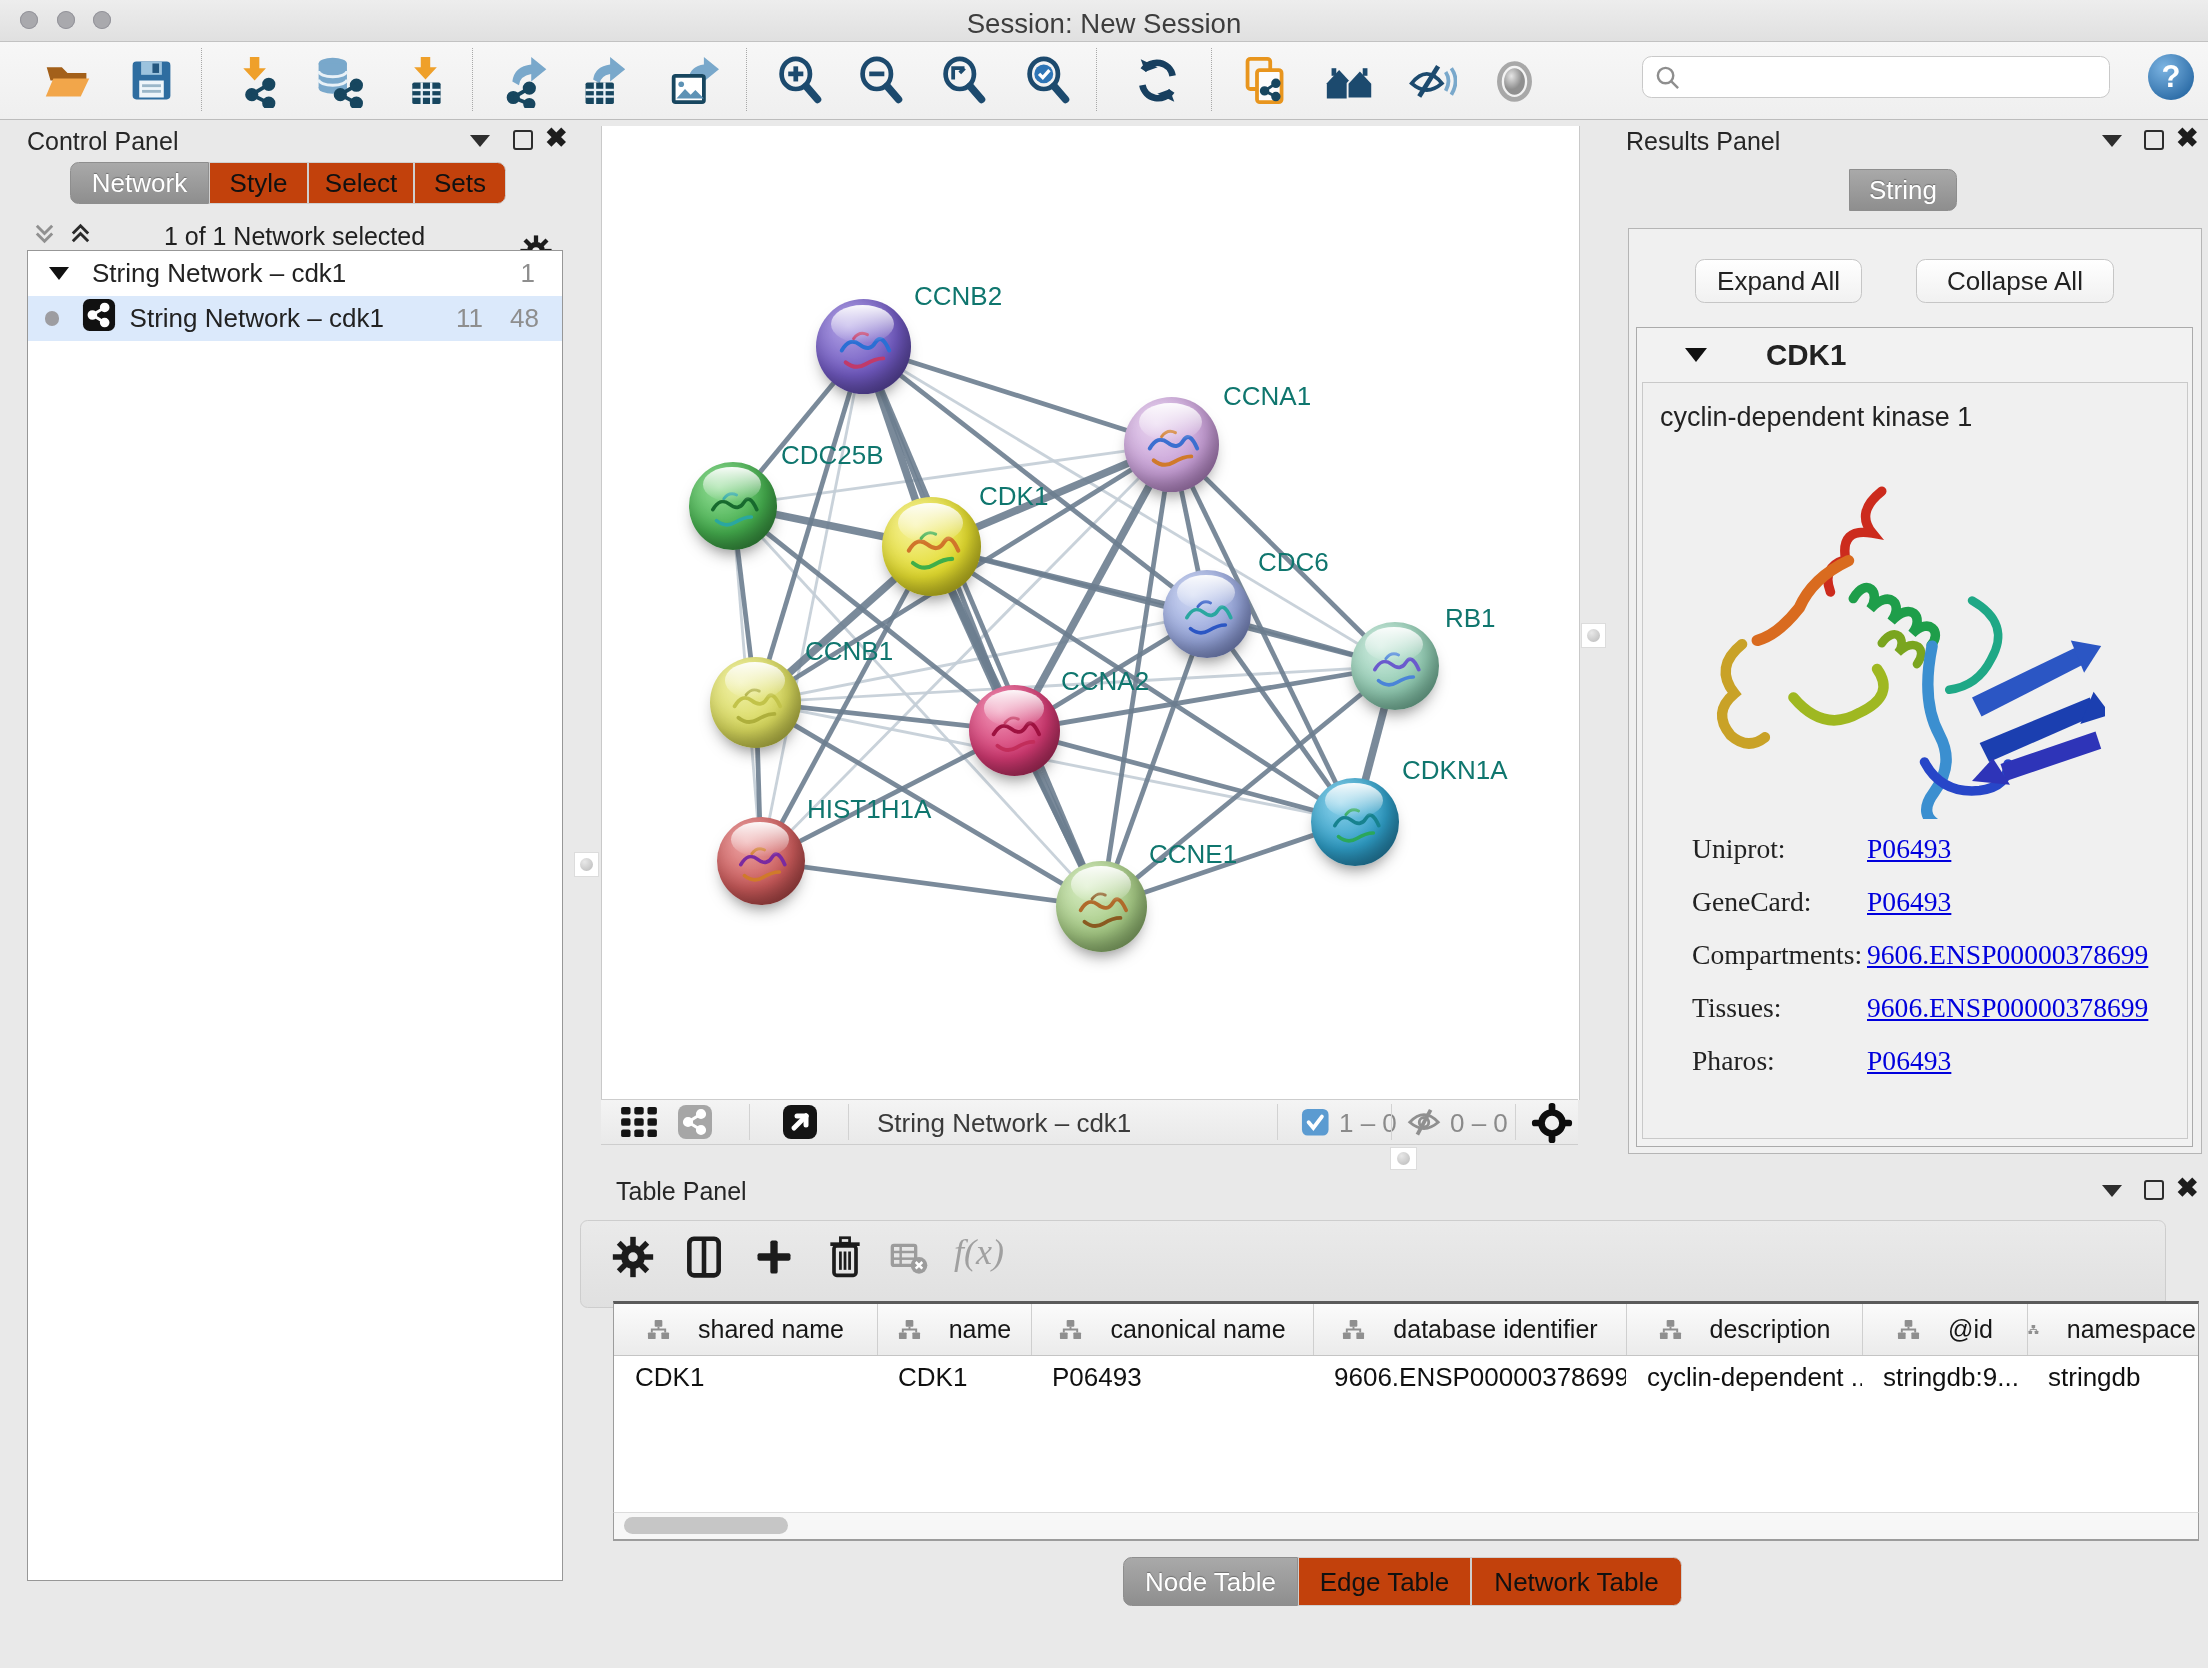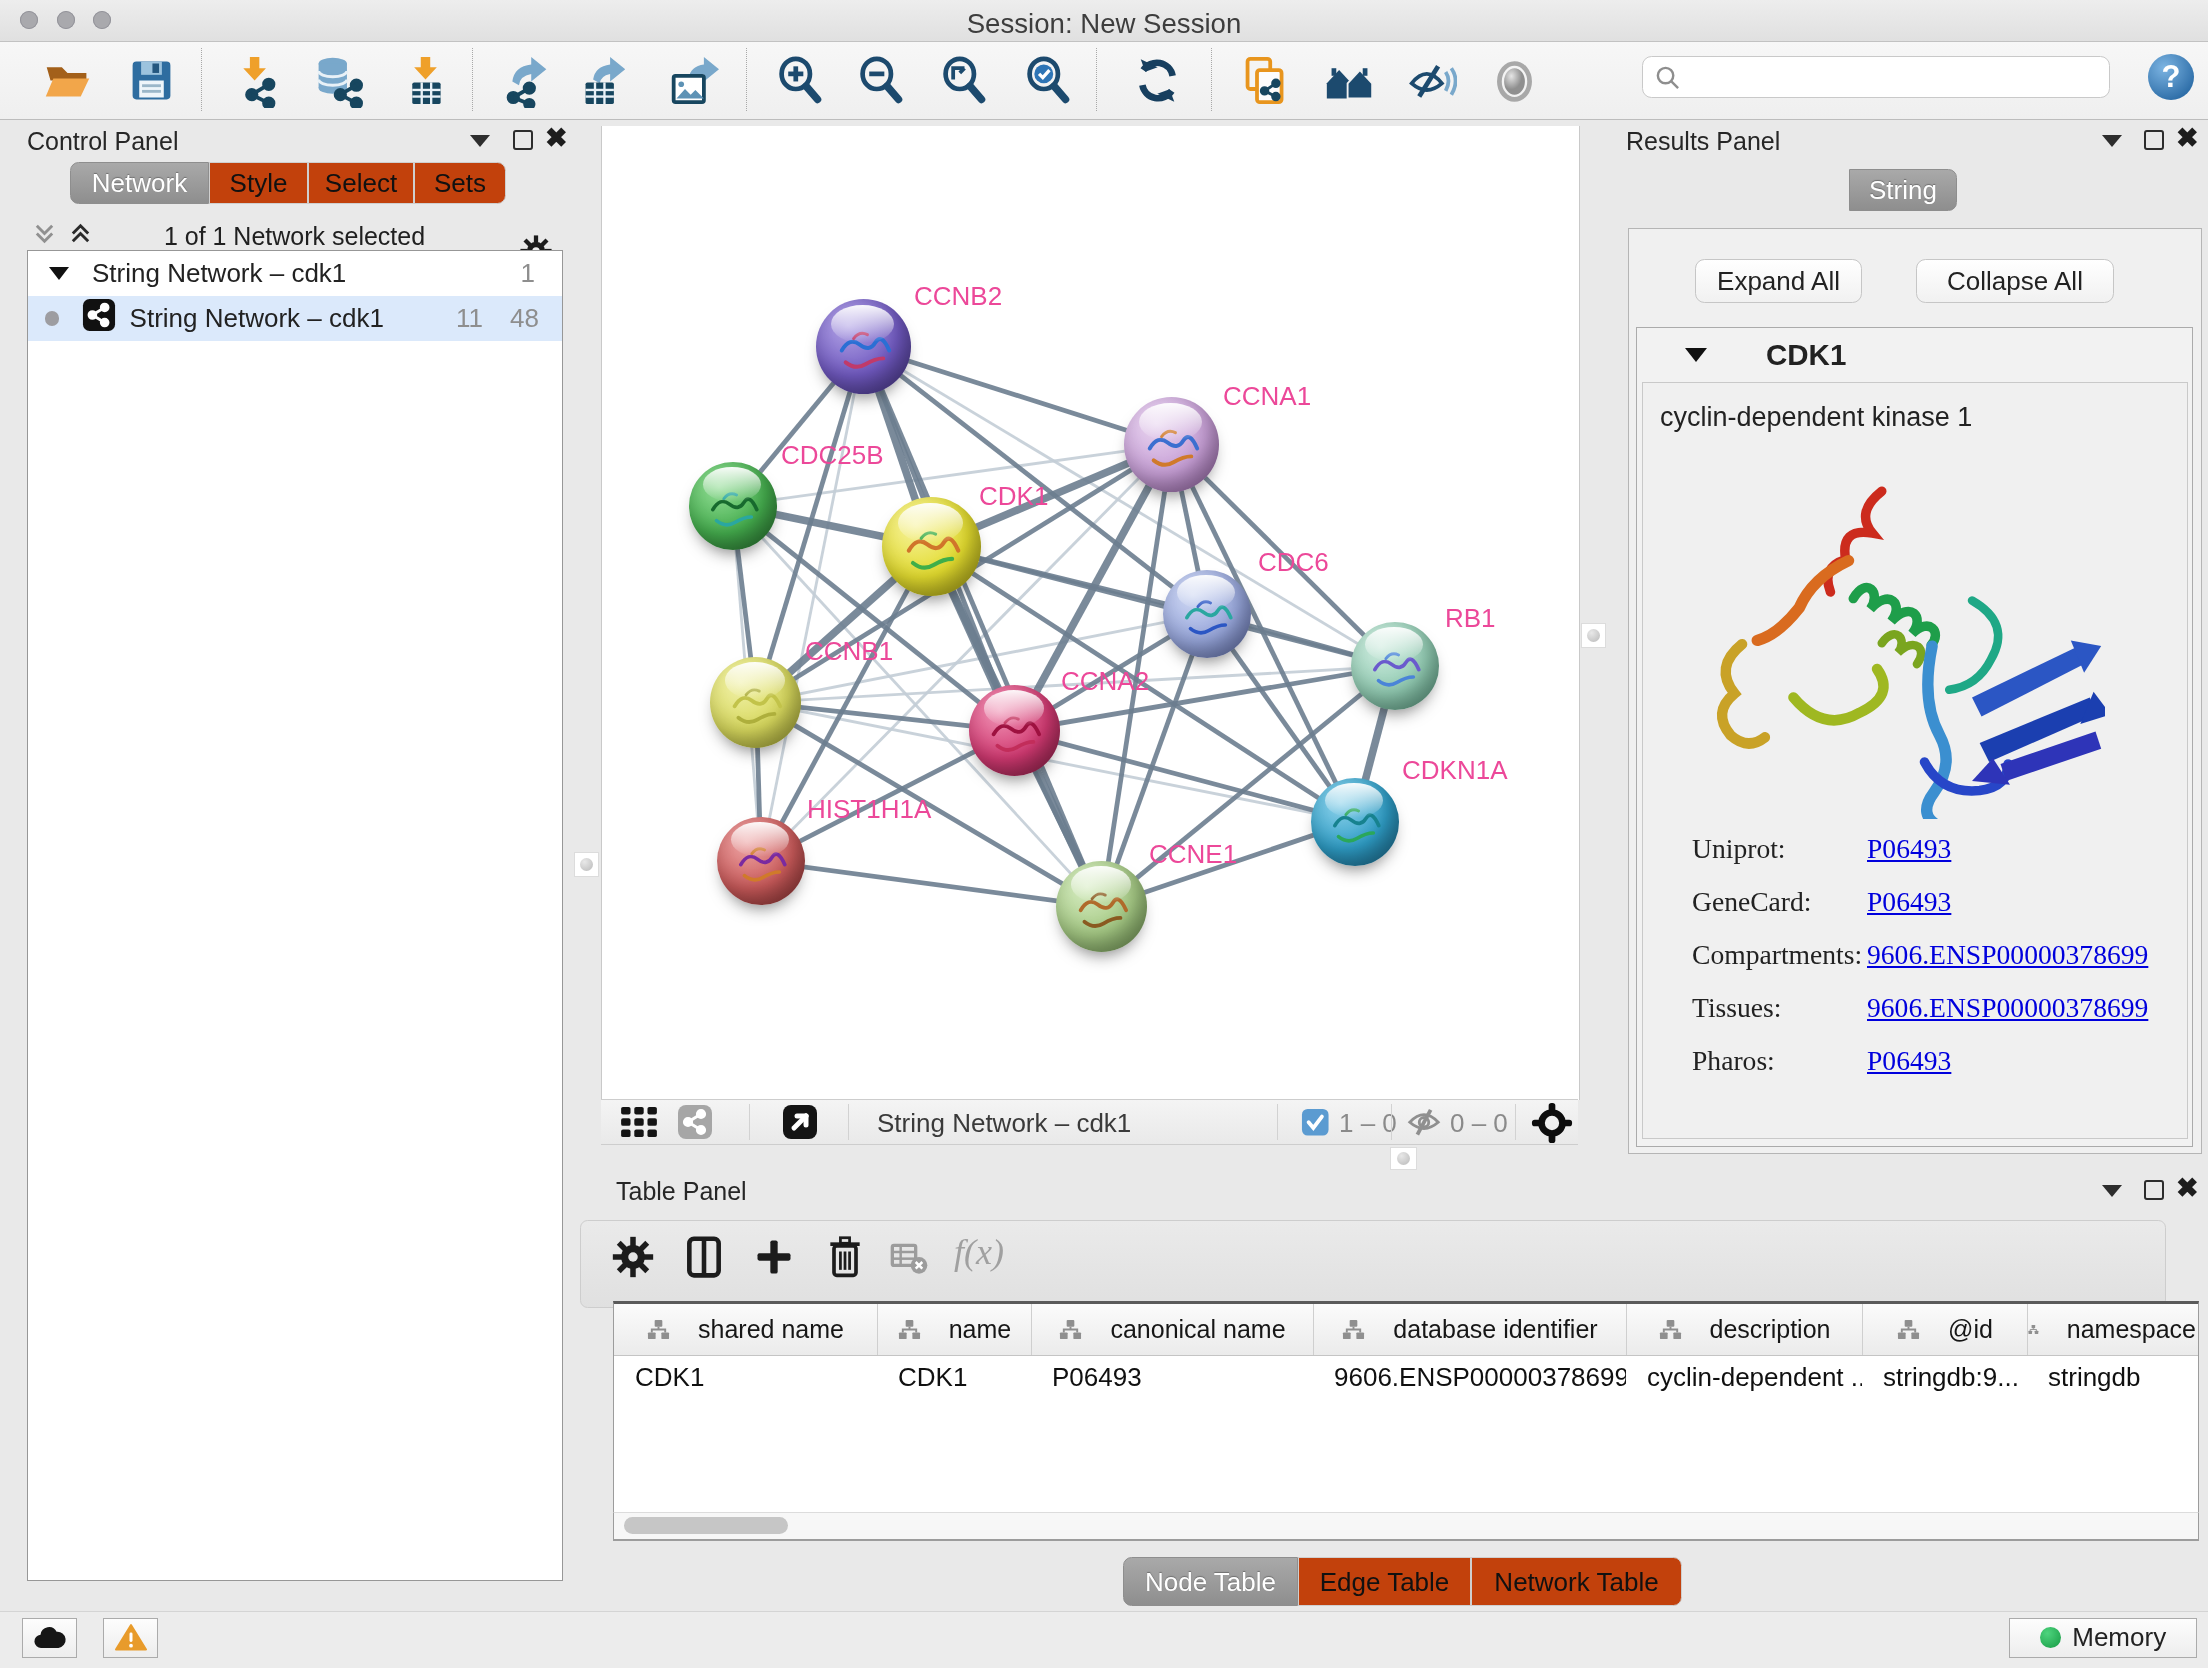--- a/index.html
+++ b/index.html
@@ -42,21 +42,21 @@
   .cnt{color:#8e8e8e;}
   
   #net-view{left:601px;top:126px;width:977px;height:974px;background:#fff;
             border-left:1.9px solid #c9c9c9;border-right:1.9px solid #c9c9c9;}
   #net-view svg#edges-svg{position:absolute;left:0;top:0;}
   .node{position:absolute;border-radius:50%;cursor:pointer;
         box-shadow:0 9.5px 15px -5.7px rgba(30,30,30,.5), inset -7.6px -11.4px 21px rgba(0,0,0,.28);}
   .node .shine{position:absolute;left:16%;top:6%;width:66%;height:40%;border-radius:50%;
         background:linear-gradient(rgba(255,255,255,.95),rgba(255,255,255,0));}
   .node svg{position:absolute;left:0;top:0;}
-  .node-label{position:absolute;font-size:26px;color:#ec4899;white-space:nowrap;text-align:center;}
+  .node-label{position:absolute;font-size:26px;color:#0f766e;white-space:nowrap;text-align:center;}
   #net-toolbar{left:601px;top:1099px;width:977px;height:44px;background:linear-gradient(#f4f4f4,#e9e9e9);
                border-top:1.9px solid #cdcdcd;border-bottom:1.9px solid #cdcdcd;}
   .nt-sep{top:3.8px;height:36px;border-left:1.9px solid #d2d2d2;width:0;}
   .nt-num{top:7.6px;font-size:26px;color:#8a8a8a;}
   
   .grip{width:23px;height:23px;background:#fff;border:1px solid #dcdcdc;display:flex;align-items:center;
         justify-content:center;cursor:pointer;}
   .grip i{width:13.3px;height:13.3px;border-radius:50%;background:radial-gradient(circle at 35% 30%,#e8e8e8,#b9b9b9);display:block;}
   
   #rp-outer{left:1628px;top:228px;width:574px;height:926px;background:#f0f0f0;border:1.9px solid #b5b5b5;box-sizing:border-box;}
@@ -828,33 +828,15 @@
       </div>
 </div>
 <div id="tp-scroll" class="abs">
   <div id="tp-thumb" class="abs"></div>
 </div>
 
 <div class="abs tab sel rfirst" style="left:1123px;top:1557px;width:175px;height:49px;line-height:48px">Node Table</div>
 <div class="abs tab" style="left:1298px;top:1557px;width:173px;height:49px;line-height:48px">Edge Table</div>
 <div class="abs tab rlast" style="left:1471px;top:1557px;width:211px;height:49px;line-height:48px">Network Table</div>
 
-<div id="bottom-bar" class="abs">
-  <div class="bb-btn abs" style="left:22px;width:55px">
-    <svg width="34" height="25" viewBox="0 0 36 26">
-          <path d="M9 24 a7 7 0 0 1 -1-14 a9 9 0 0 1 17-3 a7 7 0 0 1 2 17 z" fill="#161616"></path>
-        </svg>
-  </div>
-  <div class="bb-btn abs" style="left:103px;width:55px">
-    <svg width="32" height="28.5" viewBox="0 0 34 30">
-          <path d="M17 2 L33 28 H1 z" fill="#e89b2b" stroke="#e89b2b" stroke-width="2" stroke-linejoin="round"></path>
-          <rect x="15.4" y="10" width="3.2" height="10" rx="1.5" fill="#fff"></rect>
-          <circle cx="17" cy="24" r="2" fill="#fff"></circle>
-        </svg>
-  </div>
-  <div class="bb-btn abs" style="left:2009px;width:188px;gap:11.4px">
-    <span style="width:21px;height:21px;border-radius:50%;background:radial-gradient(circle at 35% 30%,#4ed47e,#169a43)"></span>
-    <span style="font-size:26px">Memory</span>
-  </div>
-</div>
 
 </div>
 
 
 </body></html>

